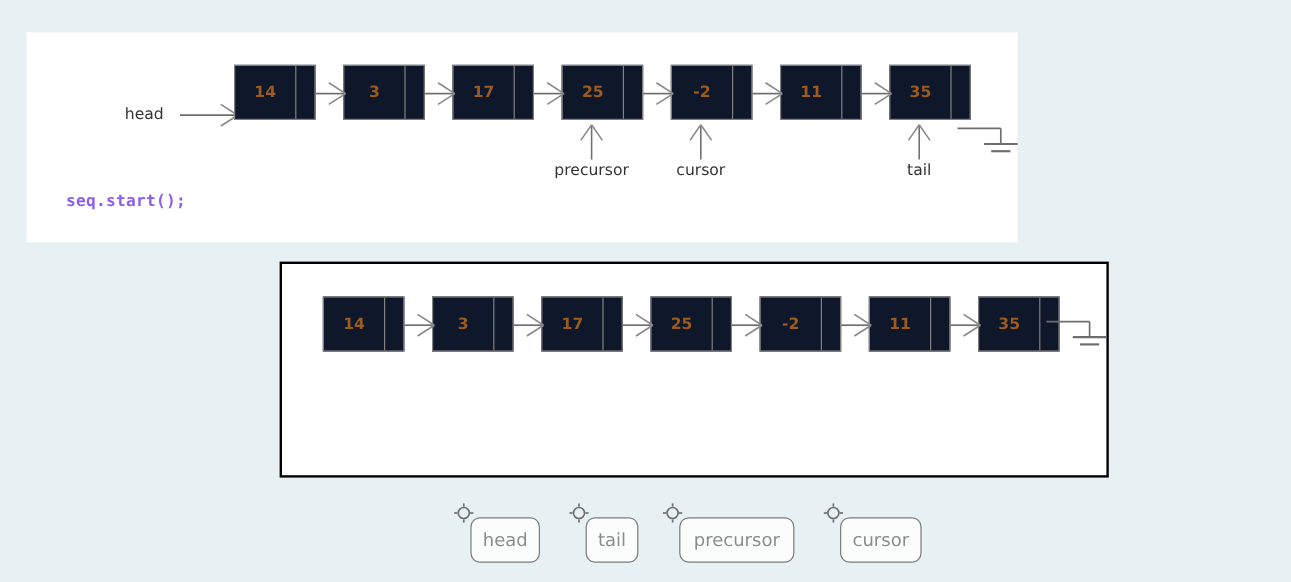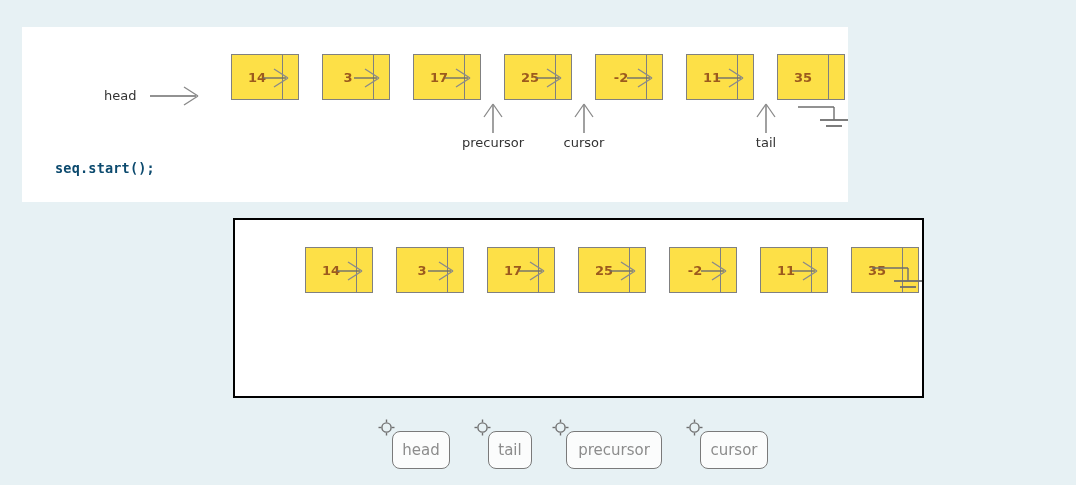--- a/index.html
+++ b/index.html
@@ -45,22 +45,21 @@
     box-sizing: border-box;
   }
 
   
   .node {
     position: absolute;
     height: 46px;
     width: 68px;
     box-sizing: border-box;
     border: 1.5px solid #808080;
-    background: #fde047;
-    margin-left: 36px;
+    background: #0f172a;
   }
   .node .value {
     position: absolute;
     left: 0; top: 0;
     width: 51px;
     height: 100%;
     display: flex;
     align-items: center;
     justify-content: center;
     font-size: 13px;
@@ -125,21 +124,21 @@
   }
 
   
   #code-caption {
     position: absolute;
     left: 33px;
     top: 133px;
     font-family: "DejaVu Sans Mono", "Liberation Mono", monospace;
     font-size: 13.5px;
     font-weight: bold;
-    color: #0c4a6e;
+    color: #8b5cf6;
     letter-spacing: 0.2px;
   }
 
   
   #token-tray {
     position: absolute;
     left: 0;
     top: 415px;
     width: 1076px;
     height: 70px;

